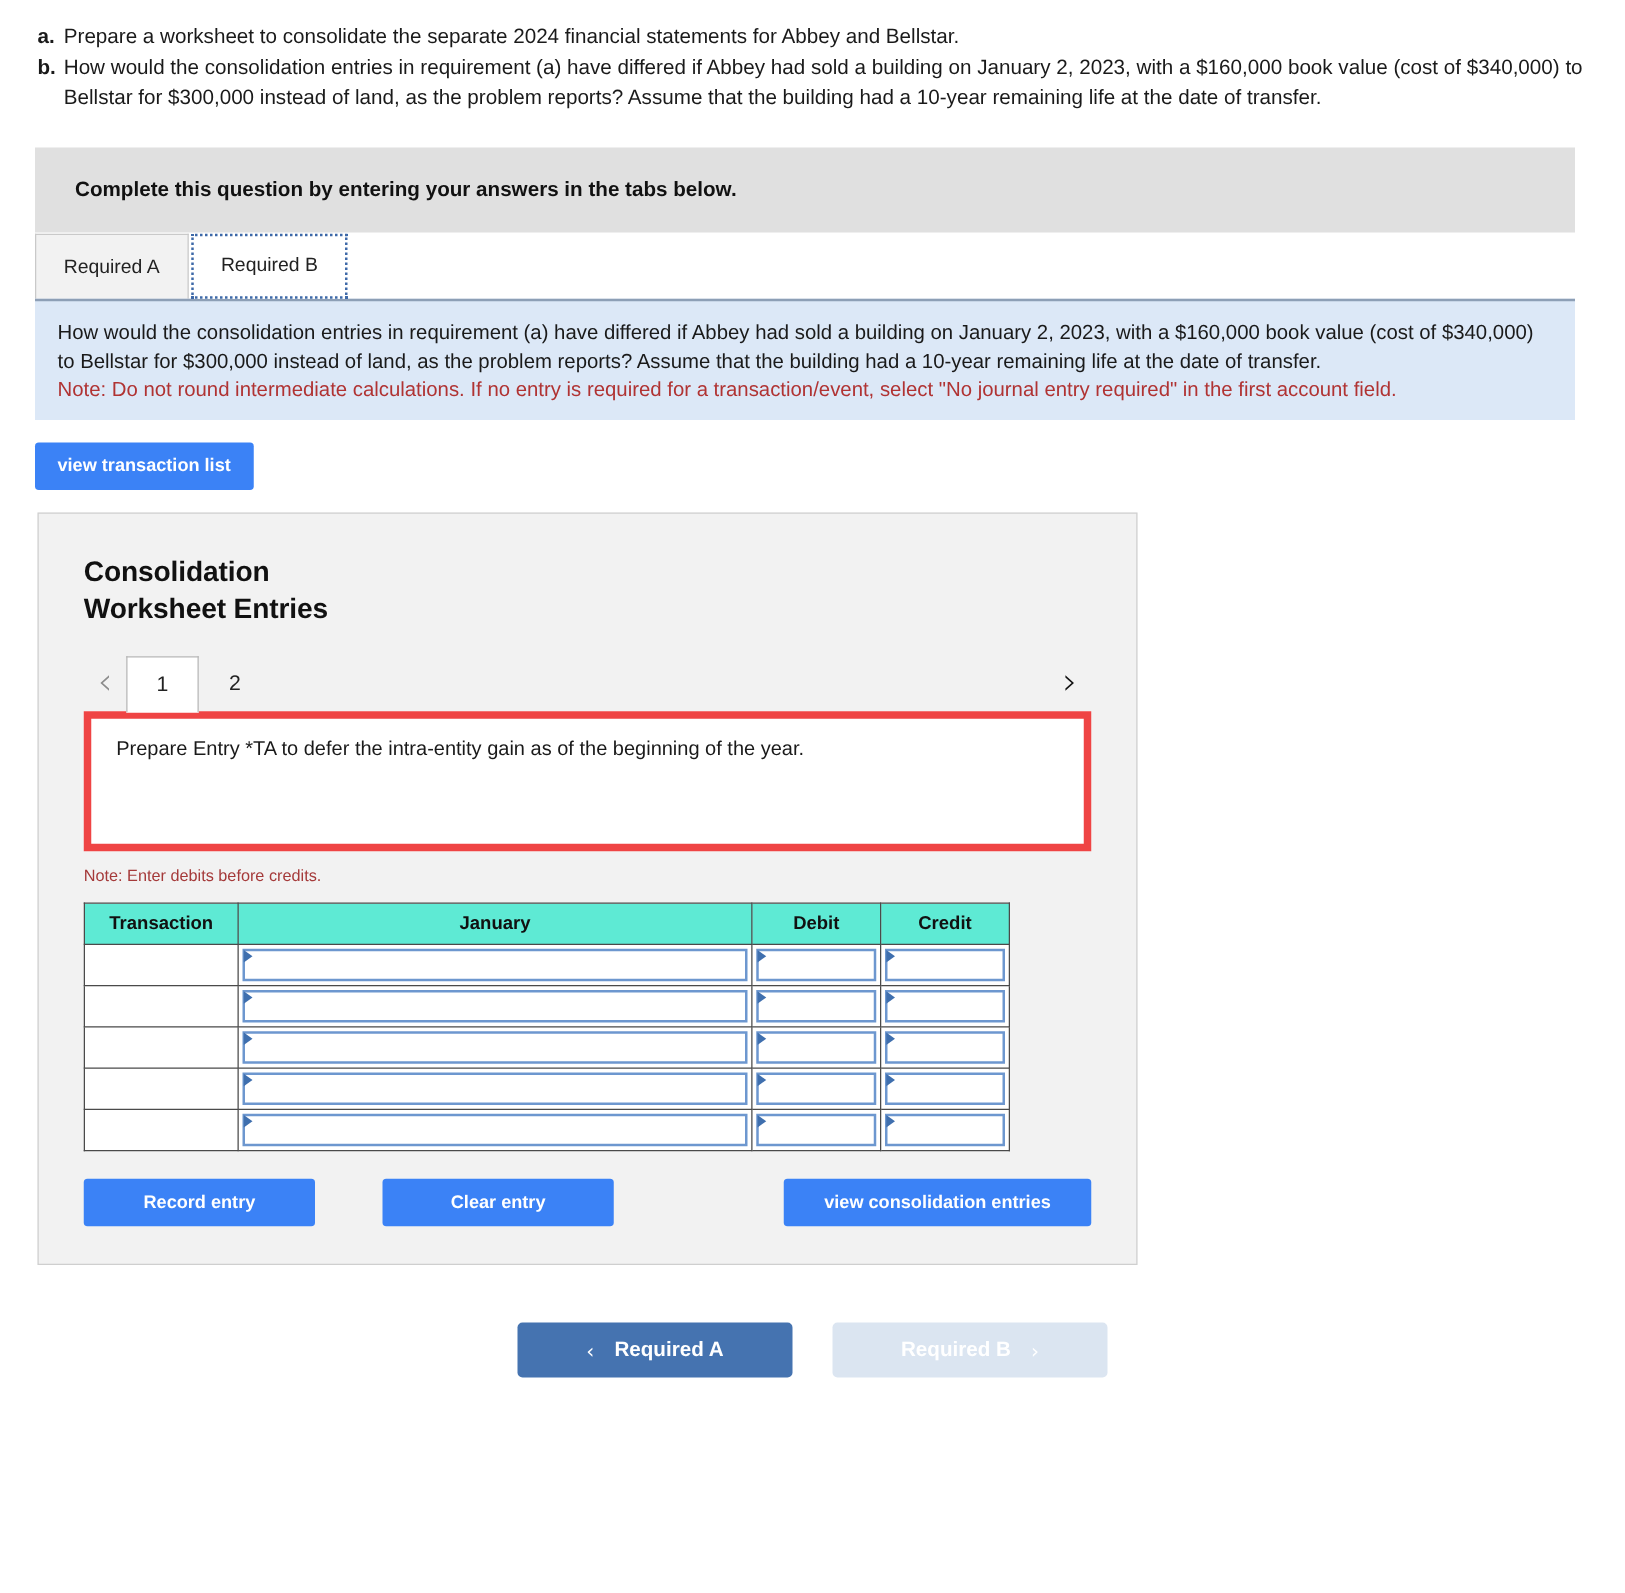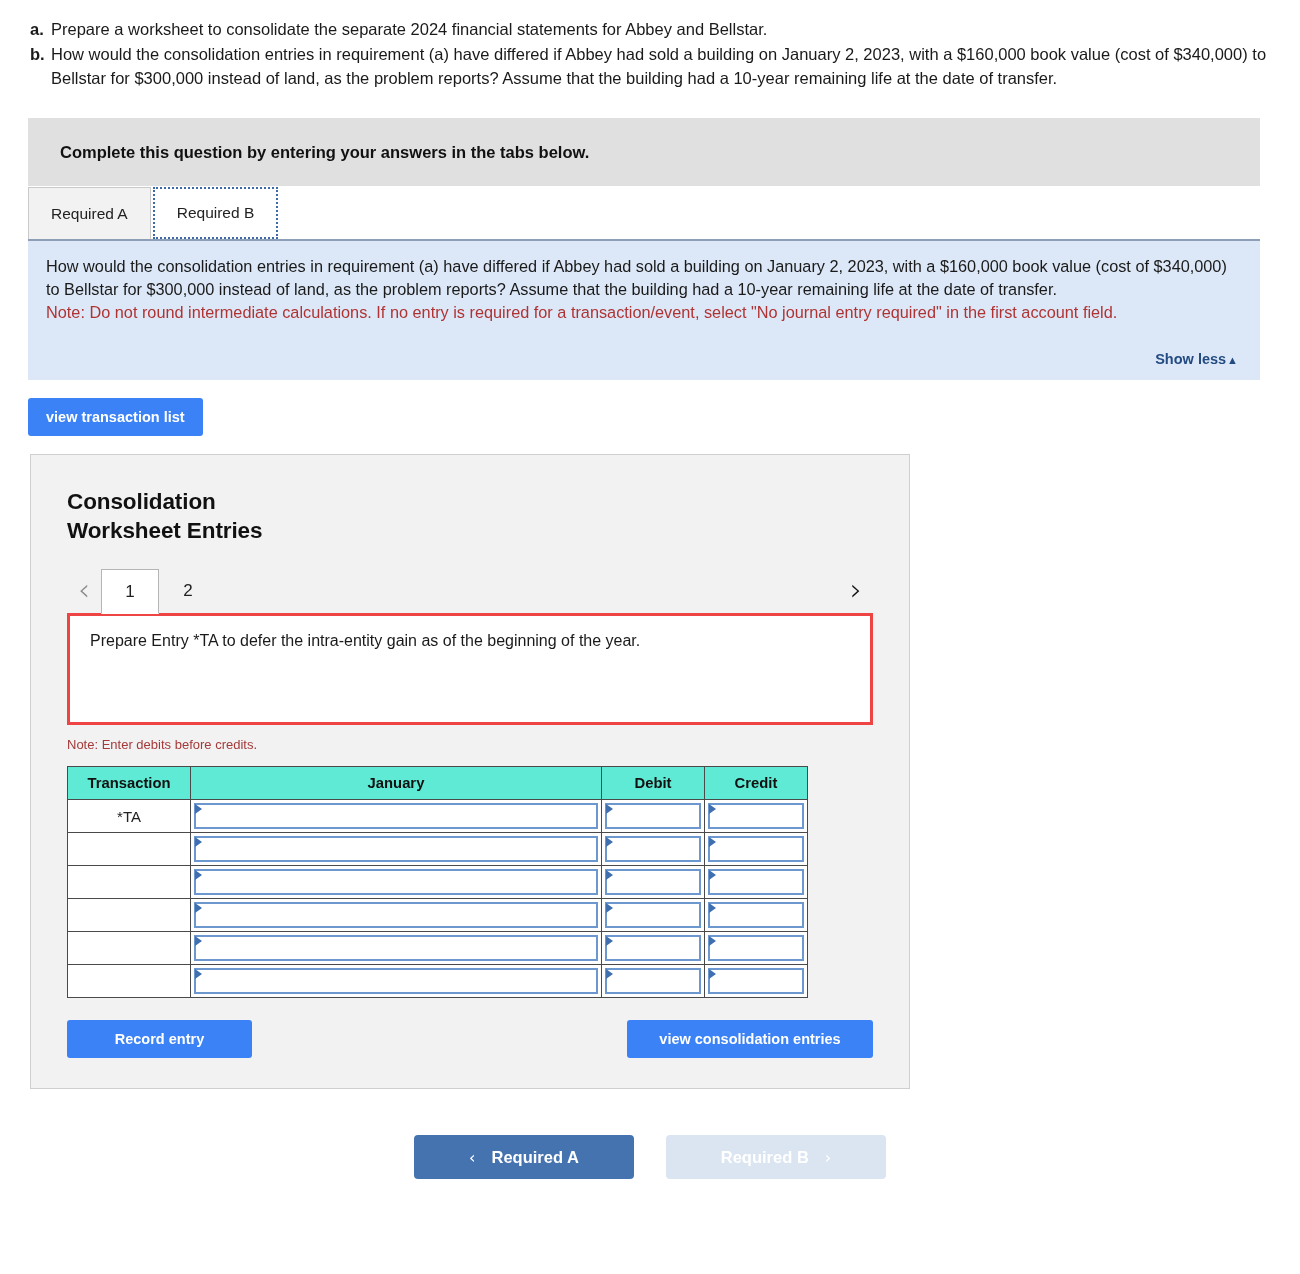--- a/index.html
+++ b/index.html
@@ -200,21 +200,21 @@
     z-index: 2;
     margin-bottom: -1px;
   }
   .pagetab-inactive {
     background: transparent;
     border: 1px solid transparent;
   }
 
   .entry-desc {
     background: #ffffff;
-    border: 3px solid #ef4444;
+    border: 6px solid #ef4444;
     box-sizing: border-box;
     height: 112px;
     padding: 16px 20px;
     font-size: 16px;
     color: #1a1a1a;
     position: relative;
     z-index: 1;
   }
   .debit-note {
     color: #a53a3a;
@@ -332,23 +332,20 @@
     <span>Required A</span>
   </div>
   <div class="tab tab-active">
     <span>Required B</span>
   </div>
 </div>
 
 <div class="infopanel">
   <div class="info-q">How would the consolidation entries in requirement (a) have differed if Abbey had sold a building on January 2, 2023, with a $160,000 book value (cost of $340,000) to Bellstar for $300,000 instead of land, as the problem reports? Assume that the building had a 10-year remaining life at the date of transfer.</div>
   <div class="info-note">Note: Do not round intermediate calculations. If no entry is required for a transaction/event, select "No journal entry required" in the first account field.</div>
-  <div class="showless-wrap">
-    <span class="showless"><span>Show less</span><span class="caret">▲</span></span>
-  </div>
 </div>
 
 <div class="view-txn-wrap">
   <button class="btn-blue">view transaction list</button>
 </div>
 
 <div class="worksheet">
 
   <div class="ws-title">
     <div>Consolidation</div>
@@ -376,32 +373,20 @@
     <thead>
       <tr>
         <th style="width:120px">Transaction</th>
         <th style="width:408px">January</th>
         <th style="width:100px">Debit</th>
         <th style="width:100px">Credit</th>
       </tr>
     </thead>
     <tbody>
       <tr>
-        <td class="c-txn">*TA</td>
-        <td>
-            <div class="field"></div>
-          </td>
-        <td>
-            <div class="field"></div>
-          </td>
-        <td>
-            <div class="field"></div>
-          </td>
-      </tr>
-      <tr>
         <td class="c-txn"></td>
         <td>
             <div class="field"></div>
           </td>
         <td>
             <div class="field"></div>
           </td>
         <td>
             <div class="field"></div>
           </td>
@@ -453,20 +438,21 @@
         <td>
             <div class="field"></div>
           </td>
       </tr>
     </tbody>
   </table>
 
   <div class="entry-btns">
     <button class="btn-blue">Record entry</button>
     <div class="gap1"></div>
+    <button class="btn-blue">Clear entry</button>
     <button class="btn-blue btn-wide">view consolidation entries</button>
   </div>
 </div>
 
 <div class="bottomnav">
   <button class="navbtn navbtn-prev">
     <span class="ar">‹</span>
     <span>Required A</span>
   </button>
   <button class="navbtn navbtn-next">

